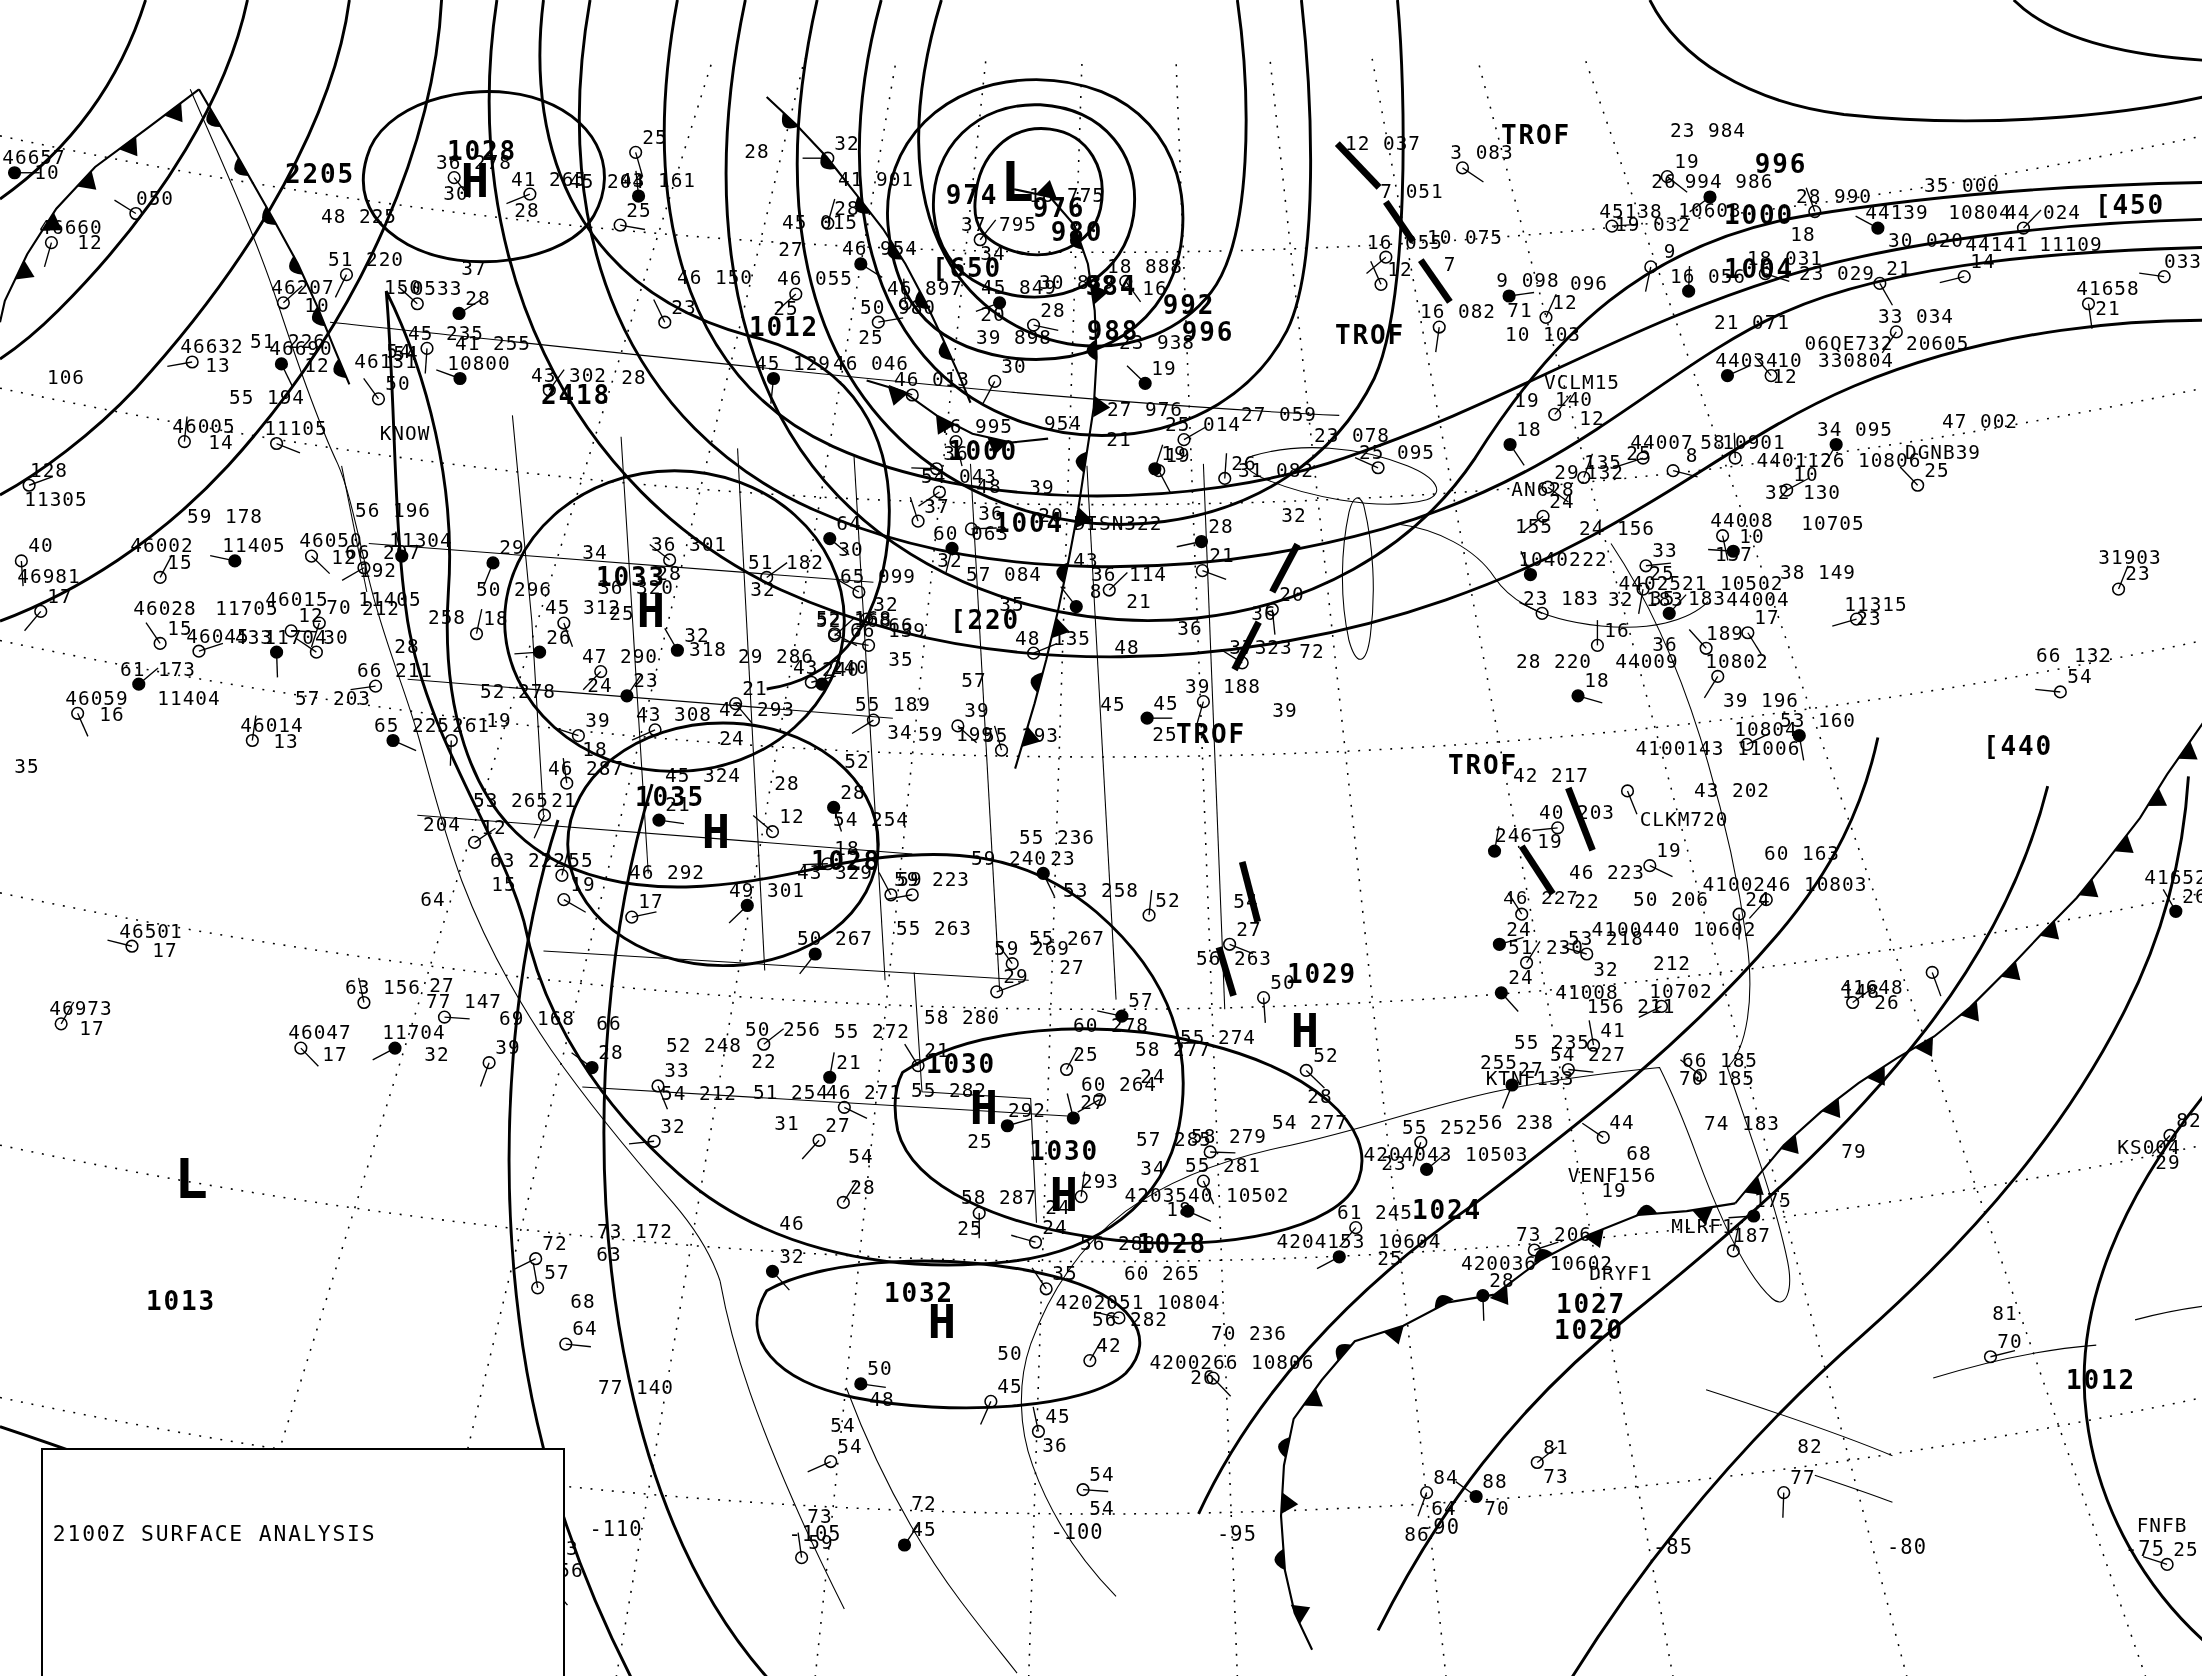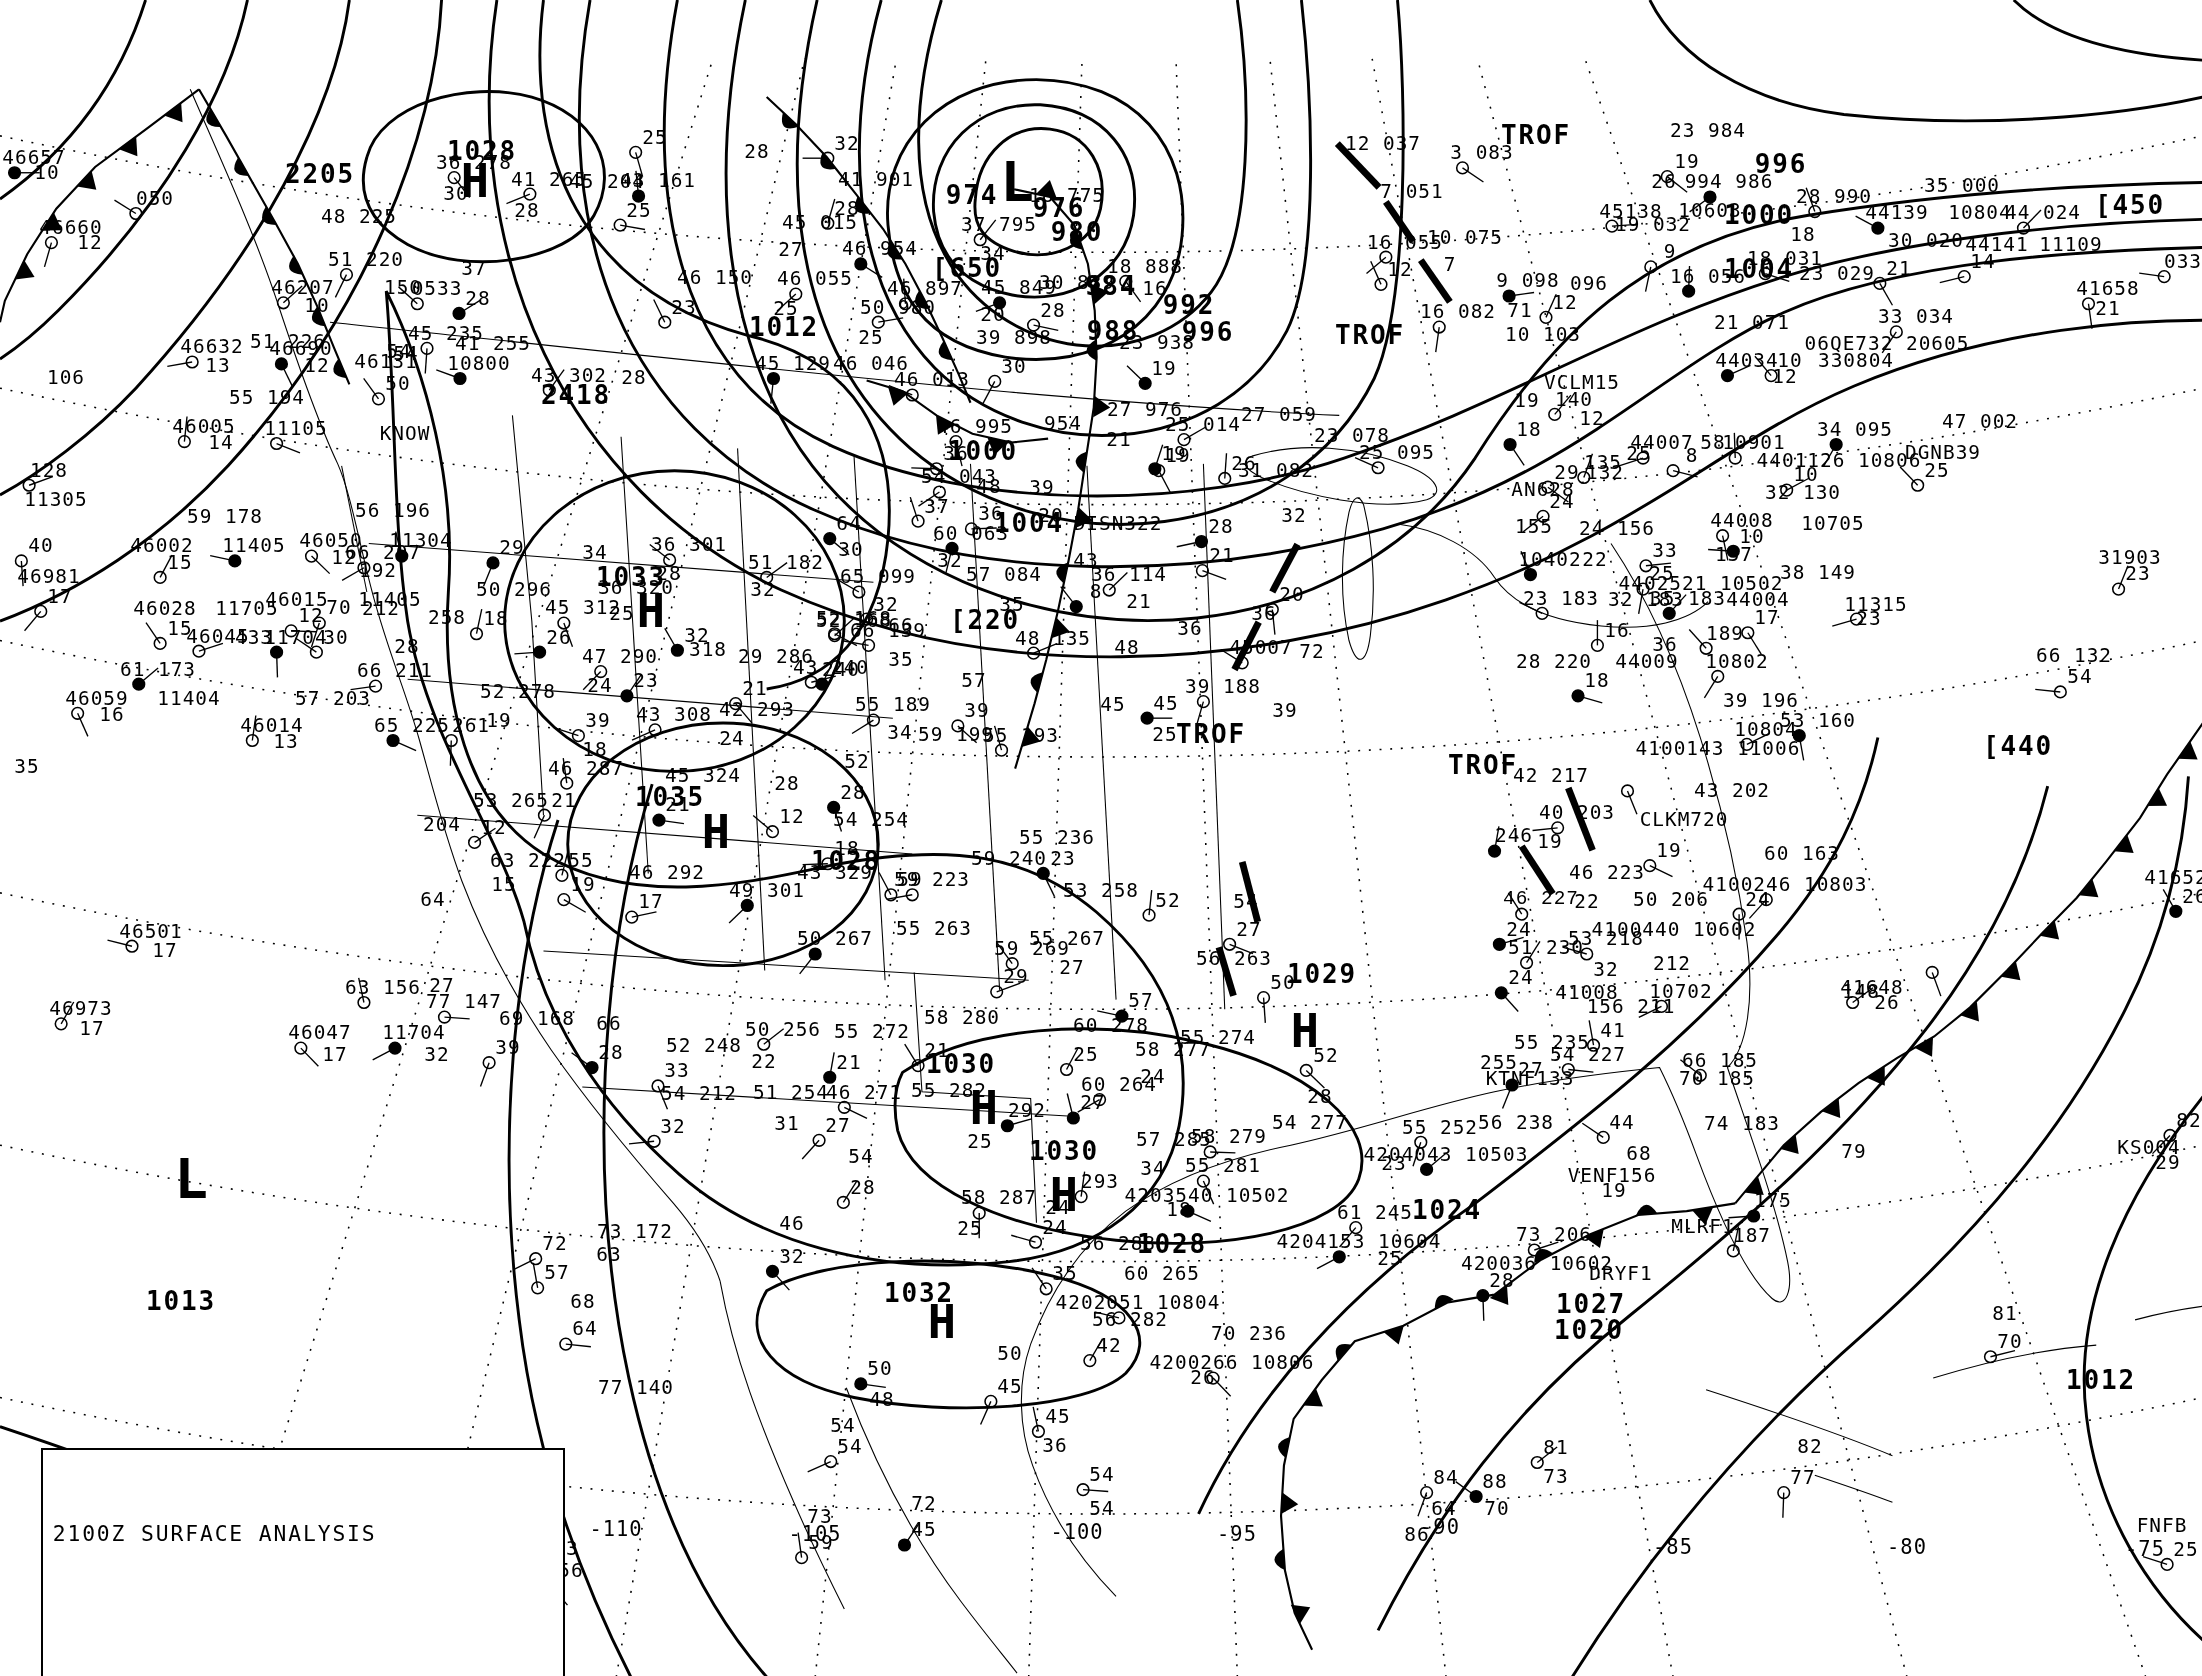--- a/index.html
+++ b/index.html
@@ -1030,21 +1030,21 @@
       <div class="lb " style="left: 977px; top: 711px;">39</div>
       <div class="lb " style="left: 900px; top: 733px;">34</div>
       <div class="lb " style="left: 893px; top: 705px;">55 189</div>
       <div class="lb " style="left: 956px; top: 735px;">59 199</div>
       <div class="lb " style="left: 1021px; top: 736px;">55 193</div>
       <div class="lb " style="left: 1113px; top: 705px;">45</div>
       <div class="lb " style="left: 1166px; top: 704px;">45</div>
       <div class="lb " style="left: 1165px; top: 735px;">25</div>
       <div class="lb " style="left: 1223px; top: 687px;">39 188</div>
       <div class="lb " style="left: 1285px; top: 711px;">39</div>
-      <div class="lb " style="left: 1261px; top: 648px;">45007</div>
+      <div class="lb " style="left: 1261px; top: 648px;">37323</div>
       <div class="lb " style="left: 1312px; top: 652px;">72</div>
       <div class="lb " style="left: 854px; top: 621px;">52 168</div>
       <div class="lb " style="left: 1057px; top: 838px;">55 236</div>
       <div class="lb " style="left: 1063px; top: 859px;">23</div>
       <div class="lb " style="left: 1009px; top: 859px;">59 240</div>
       <div class="lb " style="left: 932px; top: 880px;">59 223</div>
       <div class="lb " style="left: 1101px; top: 891px;">53 258</div>
       <div class="lb " style="left: 1168px; top: 901px;">52</div>
       <div class="lb " style="left: 1246px; top: 902px;">54</div>
       <div class="lb " style="left: 1249px; top: 930px;">27</div>

